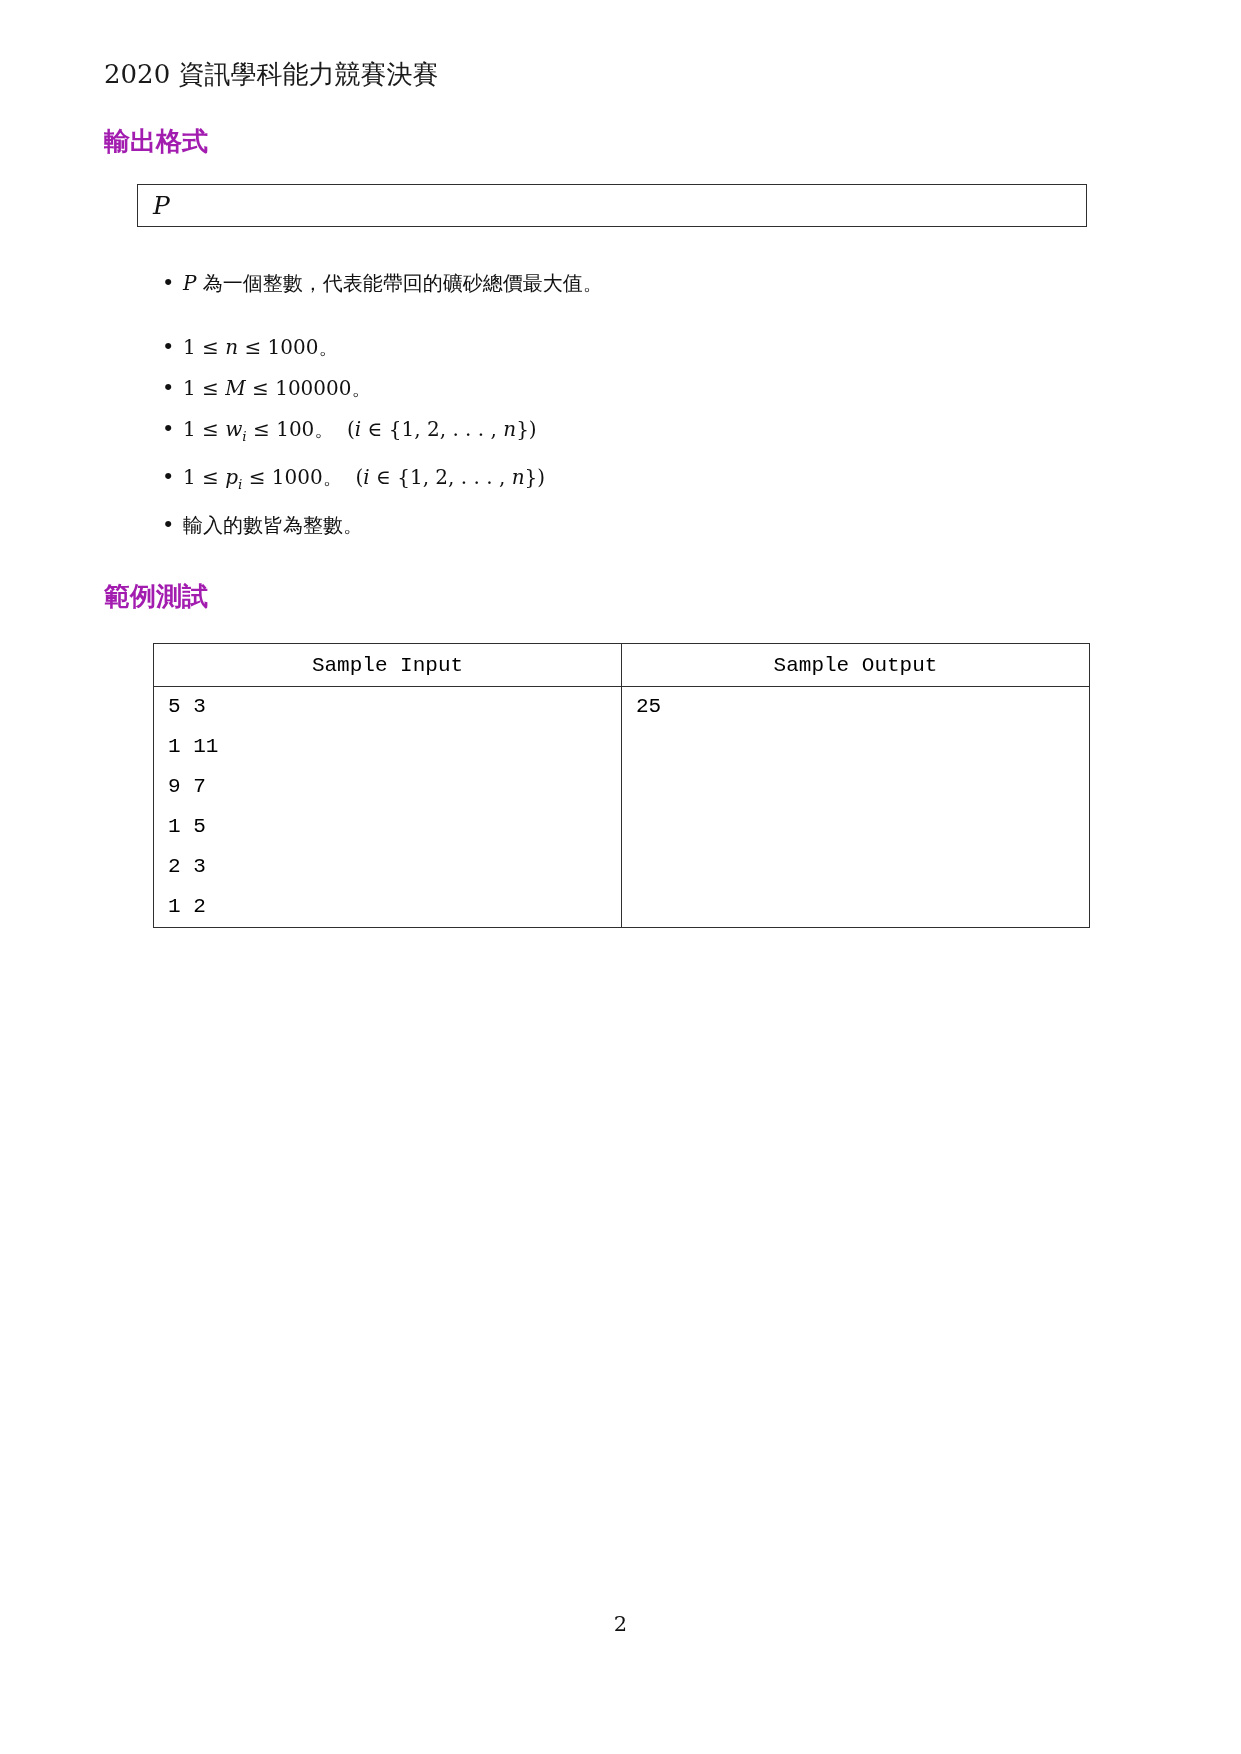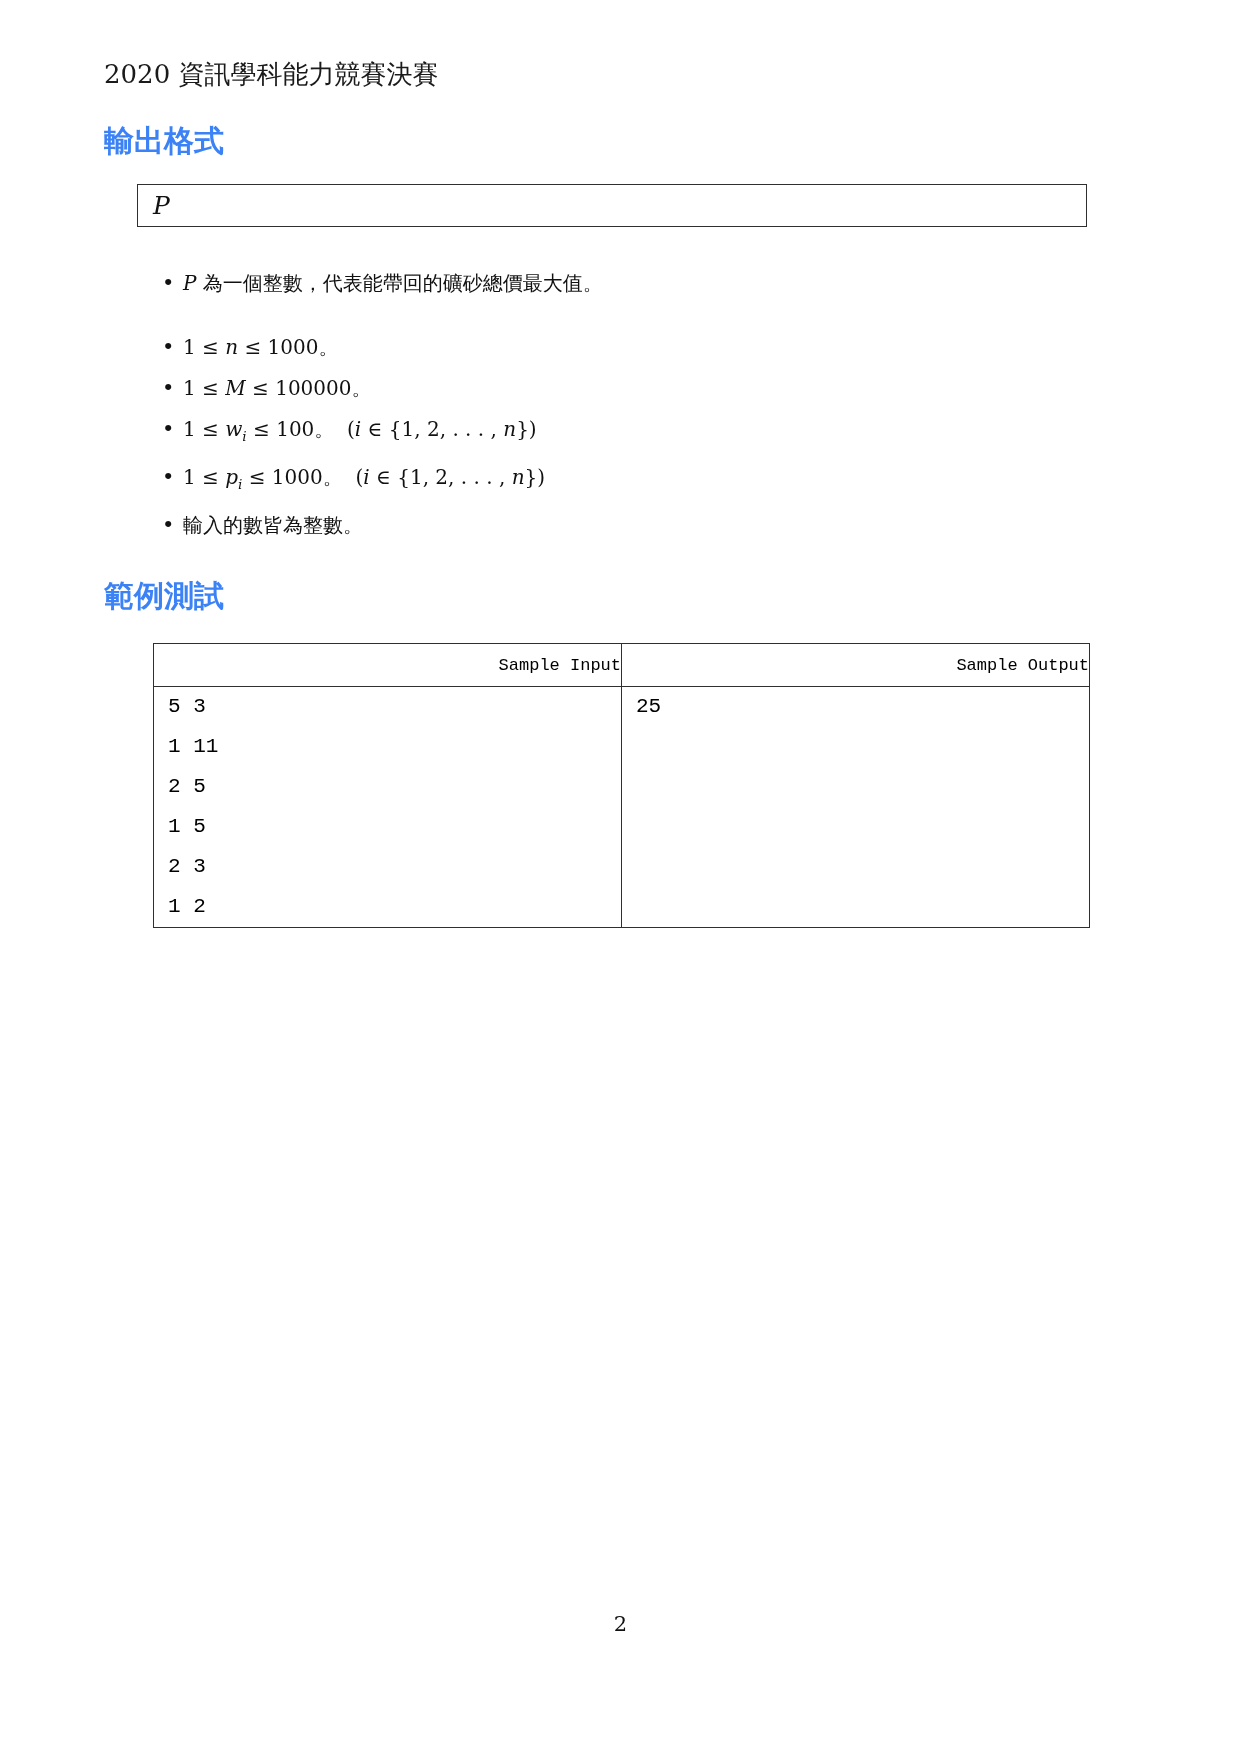--- a/index.html
+++ b/index.html
@@ -18,23 +18,23 @@
     font-family: "DejaVu Serif", "Liberation Serif", serif;
   }
   .doc-header {
     font-size: 26px;
     line-height: 32px;
     color: #1a1a1a;
   }
   .sec {
     font-family: "DejaVu Sans", "Liberation Sans", sans-serif;
     font-weight: 700;
-    font-size: 30px;
+    font-size: 26px;
     line-height: 34px;
-    color: #3b82f6;
+    color: #a21caf;
   }
   .sec-output      { margin-top: 34px; }
   .sec-constraints { margin-top: 42px; }
   .sec-samples     { margin-top: 33px; }
 
   .pbox {
     margin-top: 26px;
     margin-left: 33px;
     width: 950px;
     height: 43px;
@@ -75,23 +75,23 @@
     table-layout: fixed;
     border-collapse: collapse;
     font-family: "Liberation Mono", "DejaVu Sans Mono", monospace;
     color: #000000;
   }
   .sample-table th {
     width: 467px;
     border: 1.5px solid #2f2f2f;
     height: 42px;
     padding: 0;
-    font-size: 17px;
+    font-size: 21px;
     font-weight: 500;
-    text-align: right;
+    text-align: center;
   }
   .sample-table td {
     border: 1.5px solid #2f2f2f;
     vertical-align: top;
     padding: 0 0 0 14px;
     font-size: 21px;
   }
   .cline { height: 40px; line-height: 40px; white-space: pre; }
 
   .page-number {
@@ -137,21 +137,21 @@
       <tr>
         <th>Sample Input</th>
         <th>Sample Output</th>
       </tr>
     </thead>
     <tbody id="sample-body">
         <tr>
           <td>
             <div class="cline">5 3</div>
             <div class="cline">1 11</div>
-            <div class="cline">2 5</div>
+            <div class="cline">9 7</div>
             <div class="cline">1 5</div>
             <div class="cline">2 3</div>
             <div class="cline">1 2</div>
           </td>
           <td>
             <div class="cline">25</div>
           </td>
         </tr>
       </tbody>
   </table>

